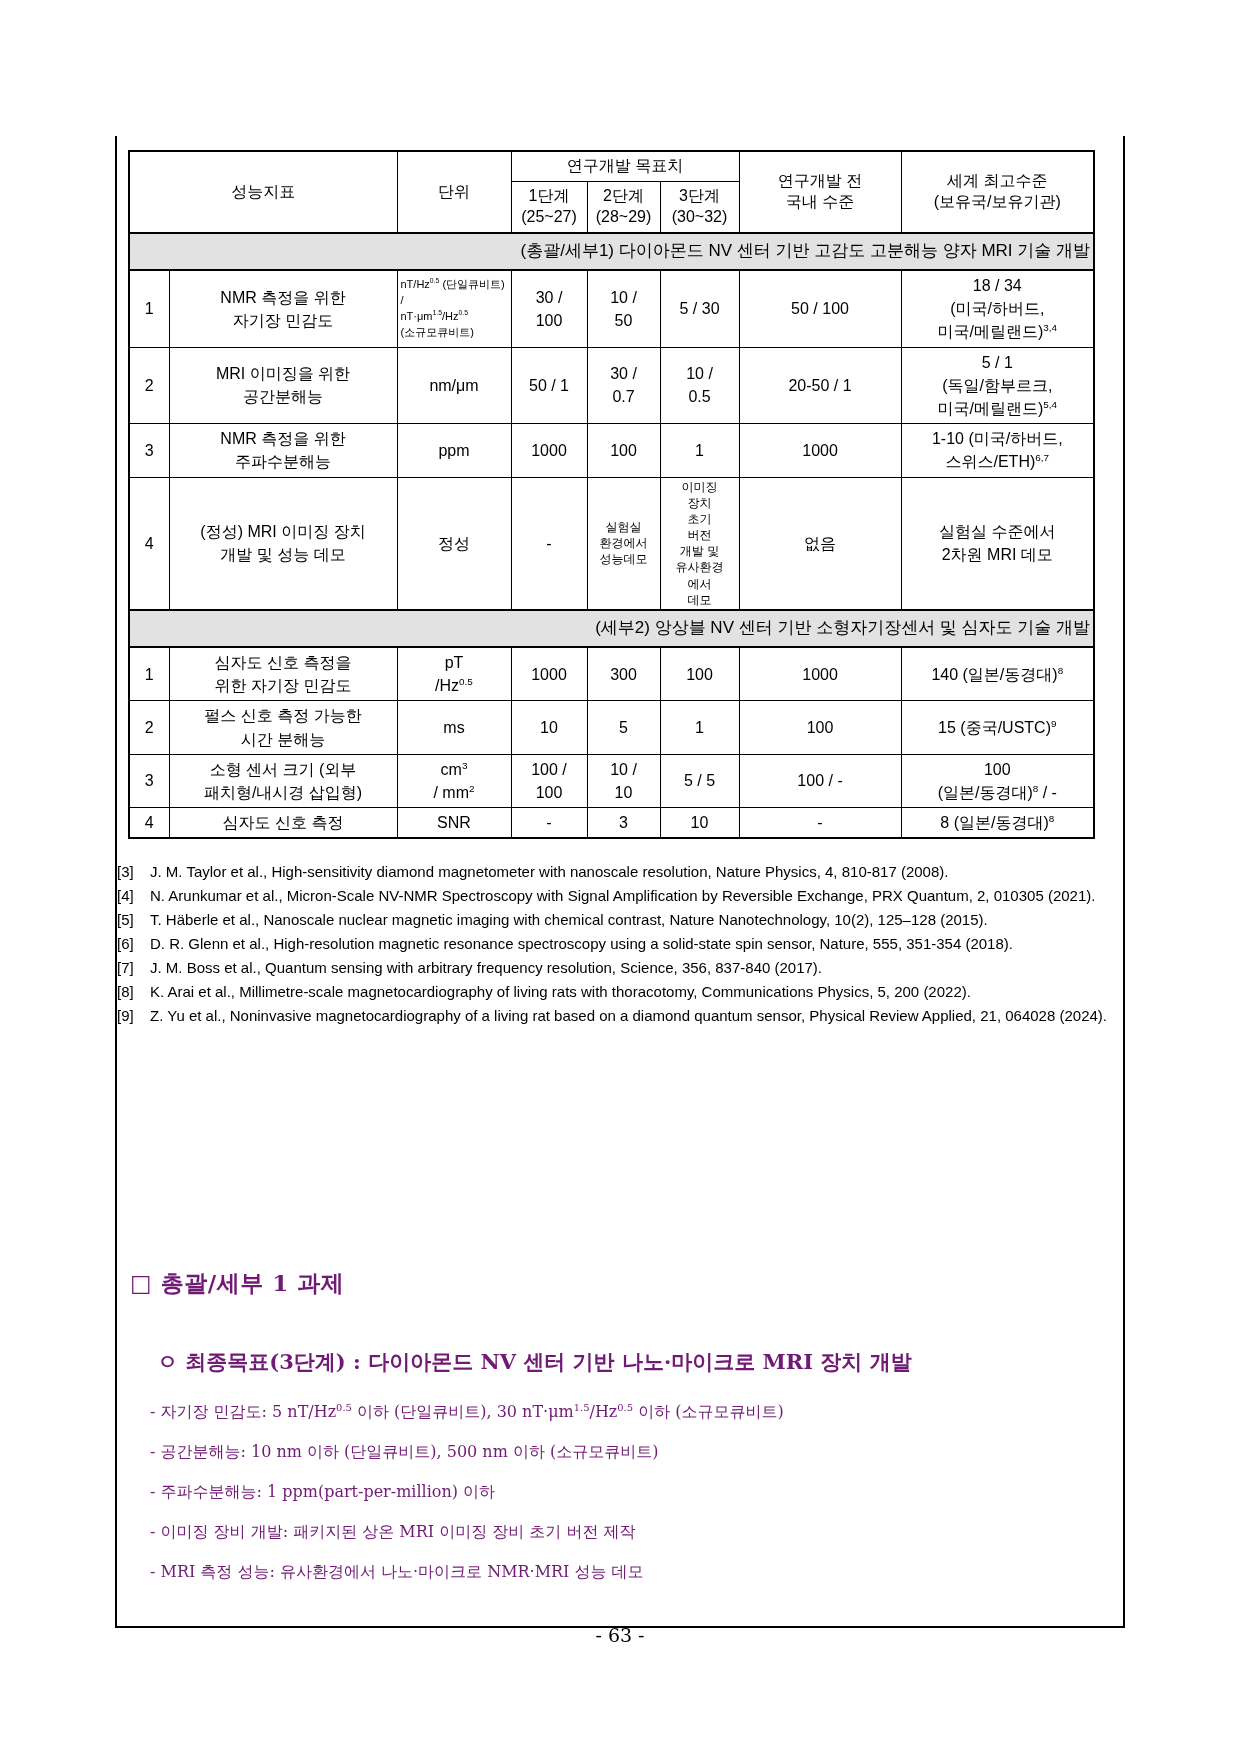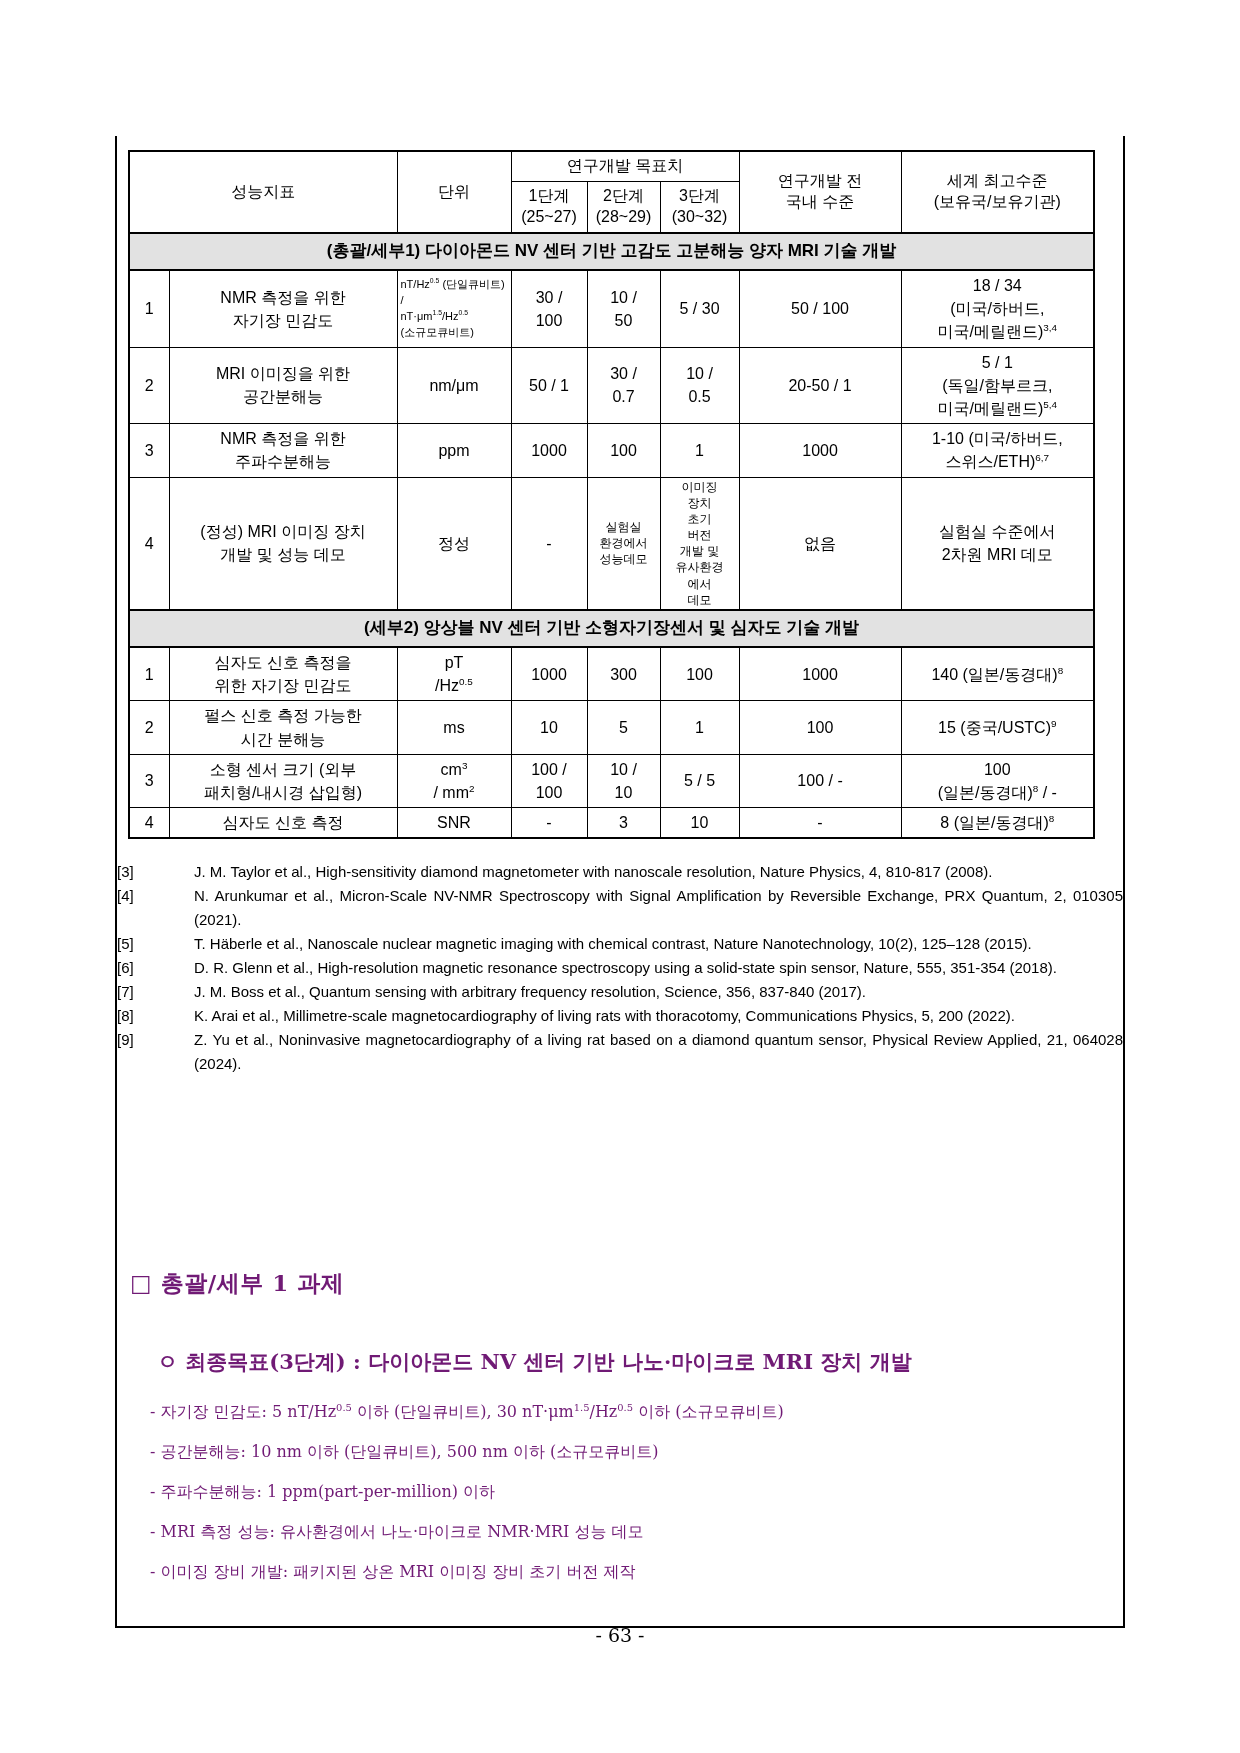--- a/index.html
+++ b/index.html
@@ -25,35 +25,35 @@
   }
   .perf th, .perf td {
     border:1px solid #000; text-align:center; vertical-align:middle;
     padding:3px 3px; font-weight:400; word-break:keep-all;
   }
   .perf thead th { line-height:1.3; }
   .perf thead tr.h1 th { height:30px; }
   .perf thead tr.h2 th { height:52px; }
   .perf thead tr:last-child th { border-bottom-width:2px; }
   .perf td.section-title {
-    background:var(--section-bg,#e2e2e2); font-weight:700; font-size:17px;
-    height:37px; border-top-width:2px; border-bottom-width:2px;
+    background:var(--section-bg,#e2e2e2); font-weight:400; font-size:17px;
+    height:37px; border-top-width:2px; border-bottom-width:2px;text-align:right;
   }
   .perf td.small  { font-size:12px; line-height:1.35; padding:1px 8px; }
   .perf td.xsmall { font-size:11px; line-height:1.45; text-align:left; padding:1px 3px; word-break:break-all; }
   .perf sup, .refs sup, .serif-block sup { font-size:0.62em; vertical-align:super; line-height:0; }
 
   
   .refs {
     position:absolute; left:117px; top:860px; width:1006px;
     font-size:15px; line-height:1.6;
   }
   .ref { display:flex; }
   .ref-label { flex:0 0 33px; }
-  .ref-text  { flex:1; text-align:justify;margin-left:44px; }
+  .ref-text  { flex:1; text-align:justify; }
 
   
   .serif-block { font-family:"DejaVu Serif", serif; color:#701a75; }
   .sec-heading {
     position:absolute; left:130px; top:1268px;
     font-size:23px; font-weight:700; letter-spacing:0.5px;
   }
   .goal-line {
     position:absolute; left:157px; top:1348px;
     font-size:21px; font-weight:700;text-align:right;
@@ -221,19 +221,19 @@
         <span class="ref-text">Z. Yu et al., Noninvasive magnetocardiography of a living rat based on a diamond quantum sensor, Physical Review Applied, 21, 064028 (2024).</span>
       </div>
     </div>
 
   <div class="serif-block sec-heading">□ 총괄/세부 1 과제</div>
   <div class="serif-block goal-line">ㅇ 최종목표(3단계) : 다이아몬드 NV 센터 기반 나노·마이크로 MRI 장치 개발</div>
   <div class="serif-block bullets">
       <div class="bullet">- 자기장 민감도: 5 nT/Hz<sup>0.5</sup> 이하 (단일큐비트),  30 nT·μm<sup>1.5</sup>/Hz<sup>0.5</sup> 이하 (소규모큐비트)</div>
       <div class="bullet">- 공간분해능: 10 nm 이하 (단일큐비트), 500 nm 이하 (소규모큐비트)</div>
       <div class="bullet">- 주파수분해능: 1 ppm(part-per-million) 이하</div>
+      <div class="bullet">- 이미징 장비 개발: 패키지된 상온 MRI 이미징 장비 초기 버전 제작</div>
       <div class="bullet">- MRI 측정 성능: 유사환경에서 나노·마이크로 NMR·MRI 성능 데모</div>
-      <div class="bullet">- 이미징 장비 개발: 패키지된 상온 MRI 이미징 장비 초기 버전 제작</div>
     </div>
 
   <div class="page-number">- 63 -</div>
 
 </div>
 
 </body></html>

